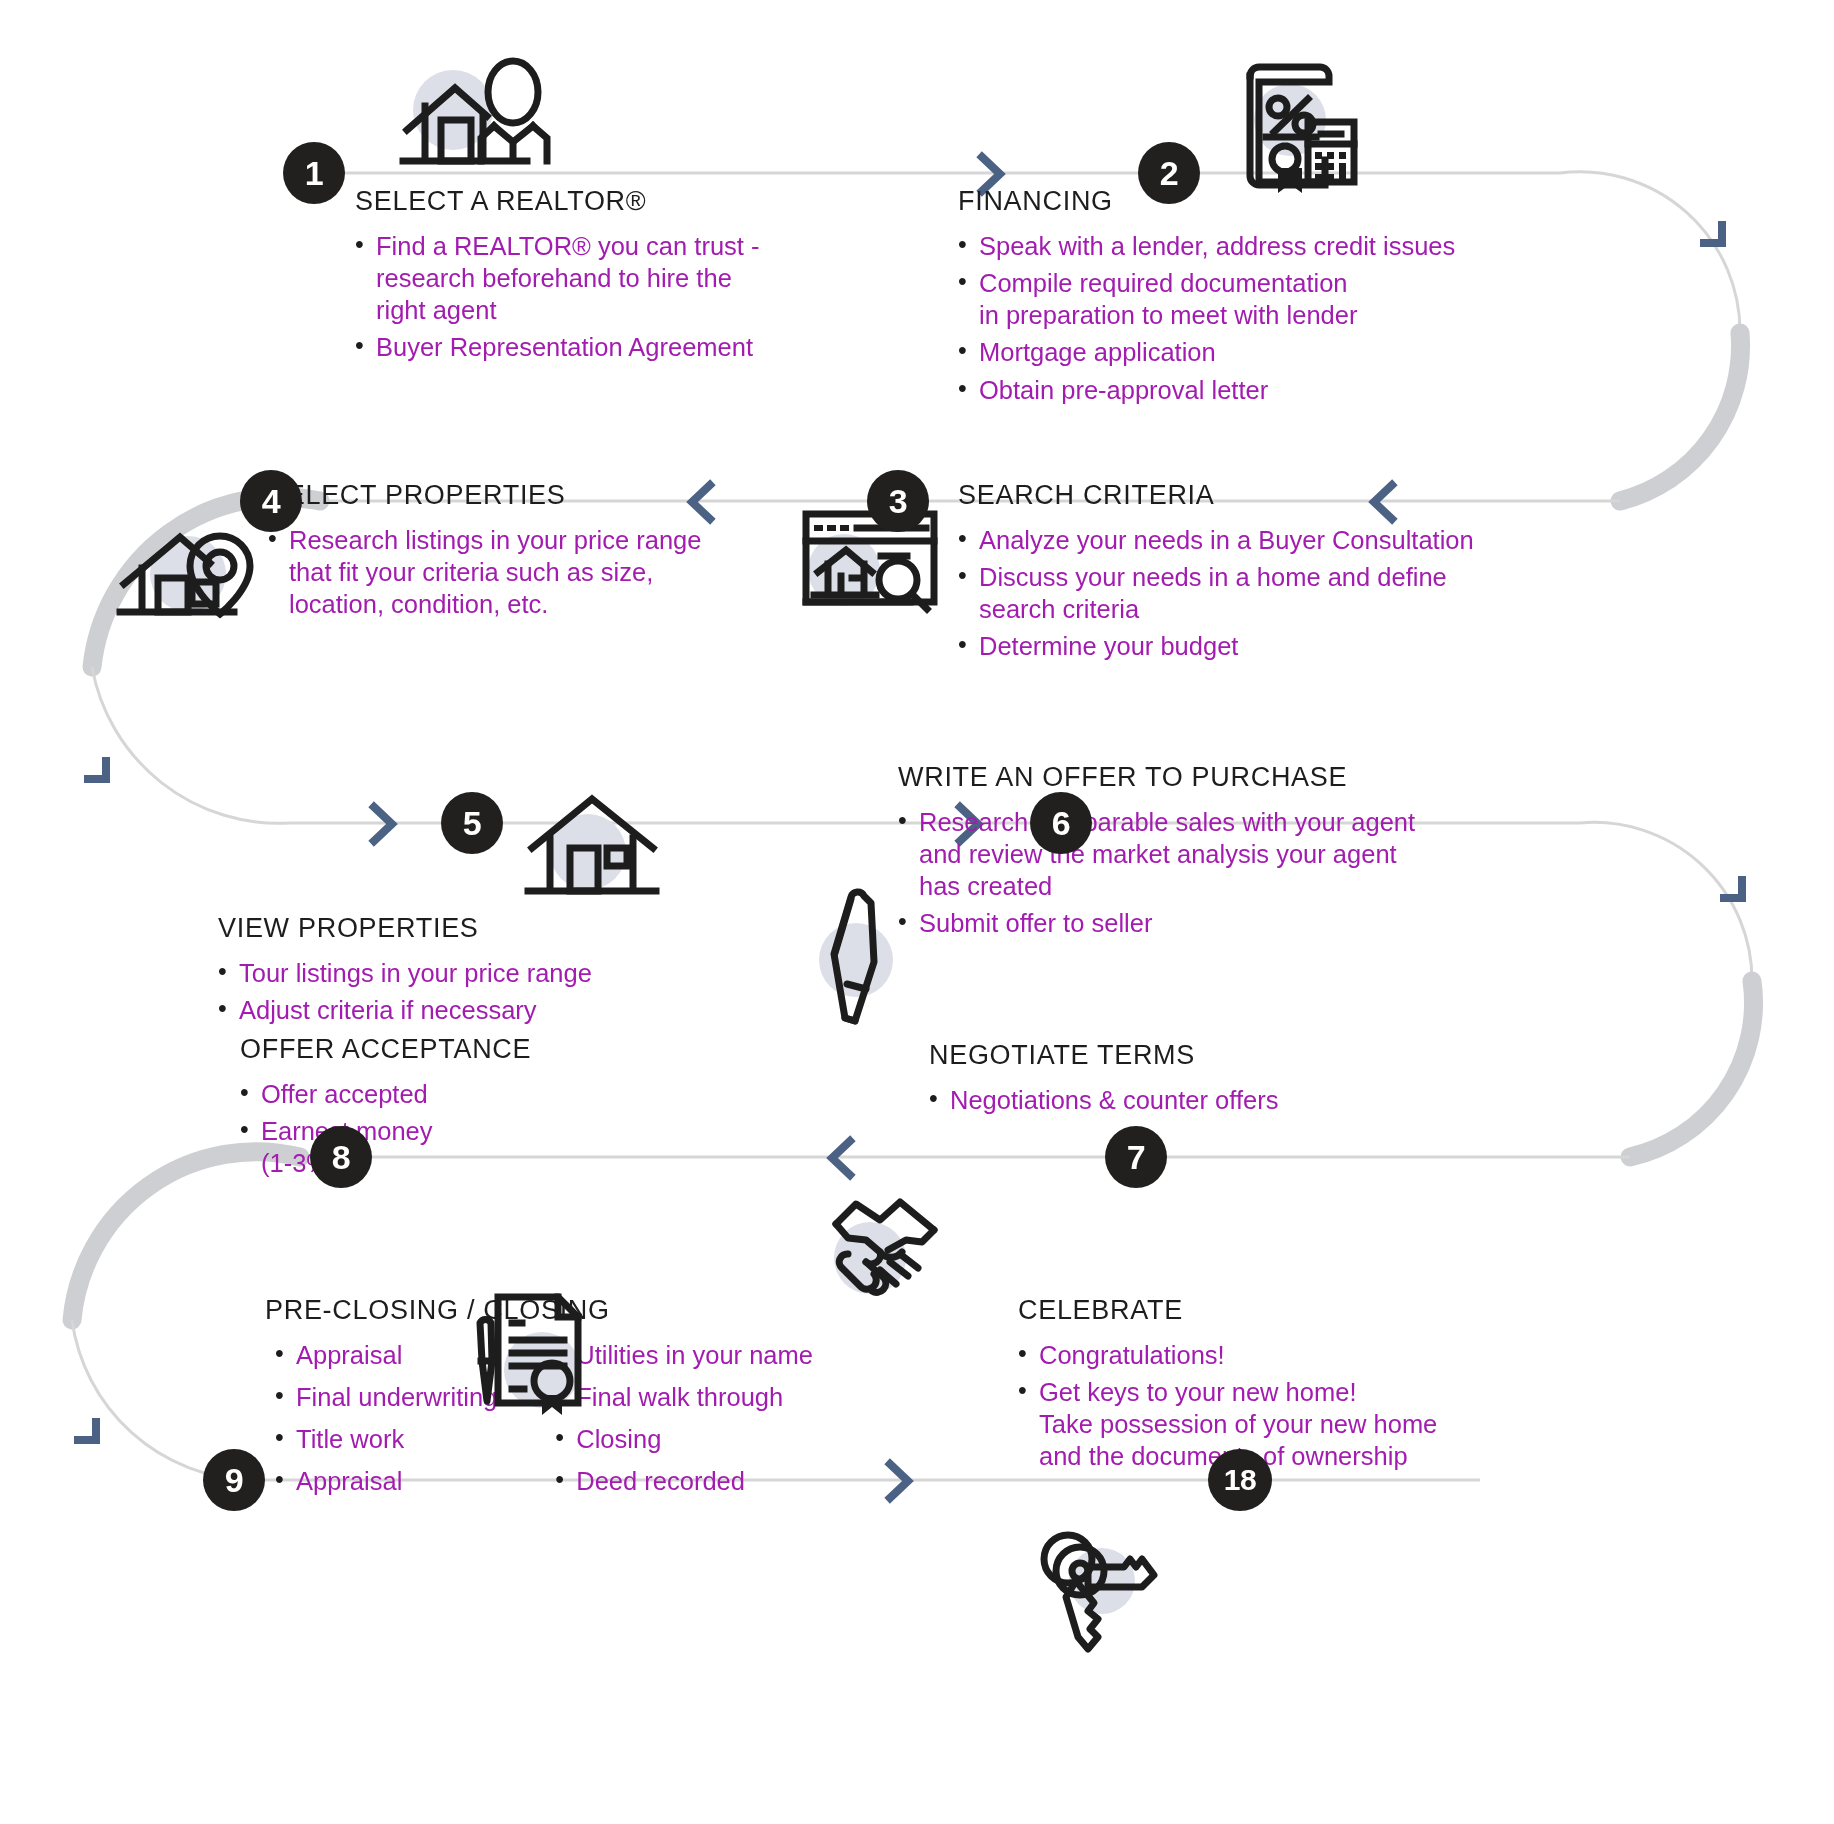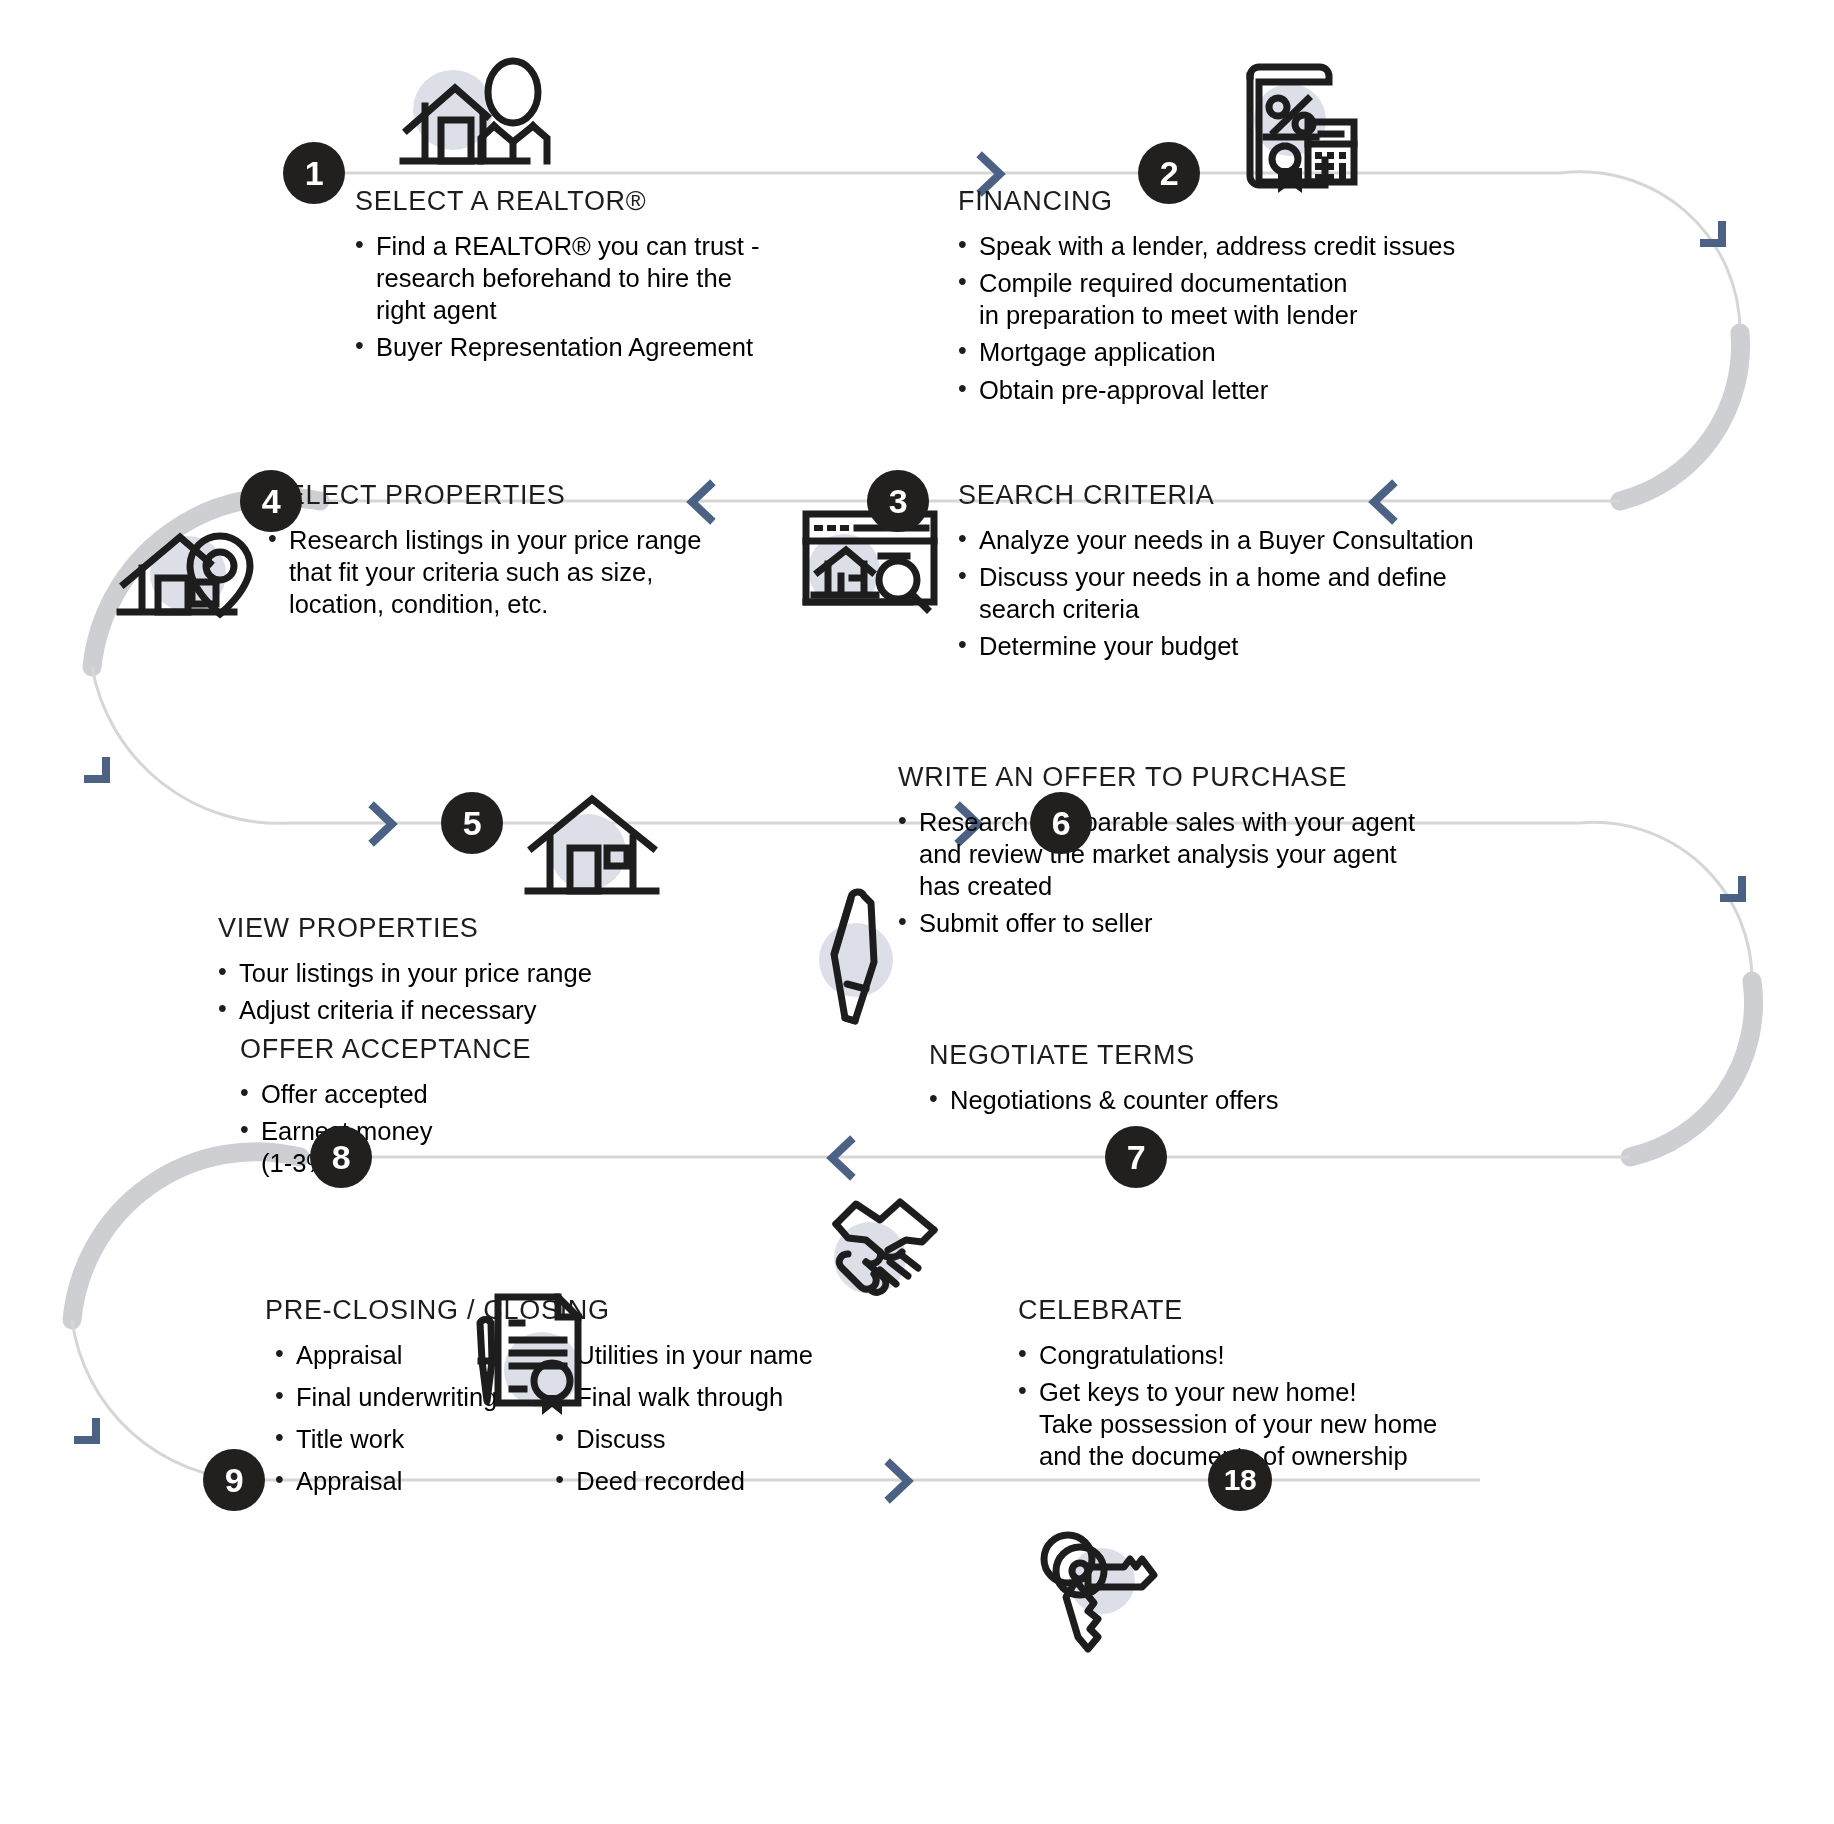--- a/index.html
+++ b/index.html
@@ -37,21 +37,21 @@
     letter-spacing: 0.7px;
     color: #1d1d1d;
     white-space: nowrap;
     margin-bottom: 13px;
   }
   .bullets { list-style: none; }
   .bullets li {
     position: relative;
     font-size: 25.5px;
     line-height: 1.26;
-    color: #000000;
+    color: #a21caf;
     padding-left: 21px;
     margin-bottom: 5px;
     white-space: pre-line;
   }
   .bullets li::before {
     content: "\2022";
     position: absolute; left: 0; top: -1px;
     font-size: 25px;
     color: #1d1d1d;
   }
@@ -328,21 +328,21 @@
     <div class="two-col">
       <ul class="bullets" style="padding-left:10px;">
         <li>Appraisal</li>
         <li>Final underwriting</li>
         <li>Title work</li>
         <li>Appraisal</li>
       </ul>
       <ul class="bullets">
         <li>Utilities in your name</li>
         <li>Final walk through</li>
-        <li>Discuss</li>
+        <li>Closing</li>
         <li>Deed recorded</li>
       </ul>
     </div>
   </div>
 
   <div class="icon" style="left:1040px; top:1525px;">
     <svg width="125" height="130" viewBox="0 0 125 130">
       <circle class="blob" cx="62" cy="56" r="33"></circle>
       <path class="ink-r" d="M28 10 A 24 24 0 0 1 52 34 A 24 24 0 0 1 28 58 A 24 24 0 0 1 4 34 A 24 24 0 0 1 28 10 Z" stroke-width="6"></path>
       <path class="ink-r" d="M40 22 A 24 24 0 0 1 64 46 A 24 24 0 0 1 40 70 A 24 24 0 0 1 16 46 A 24 24 0 0 1 40 22 Z" stroke-width="6"></path>

